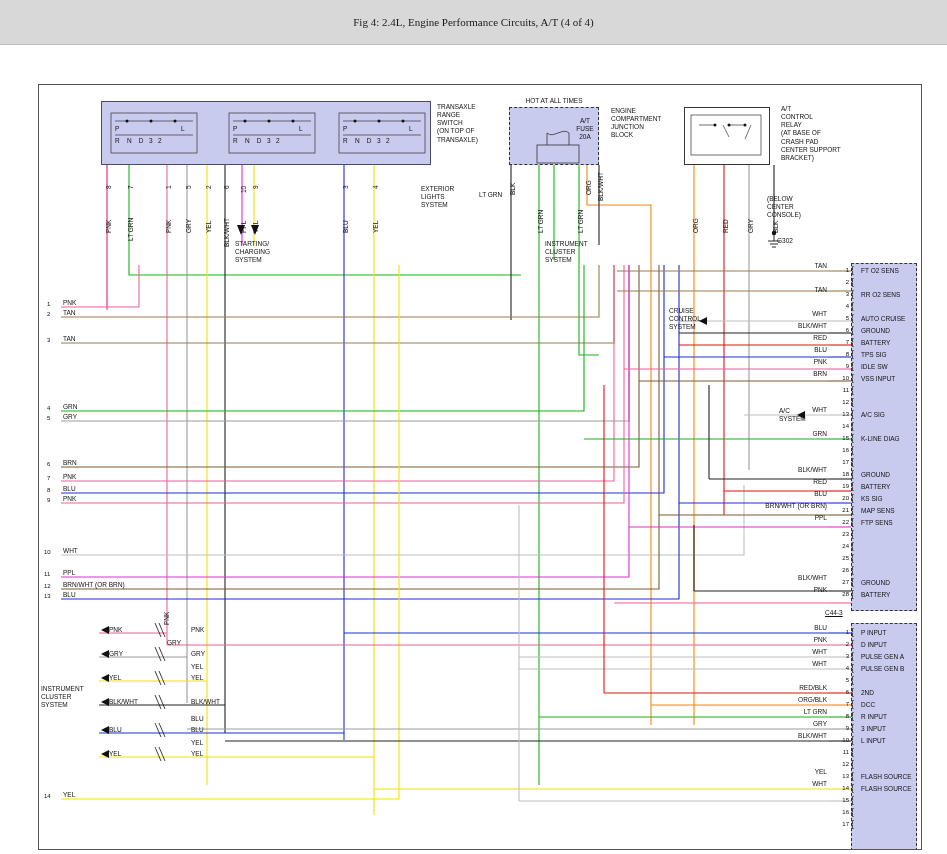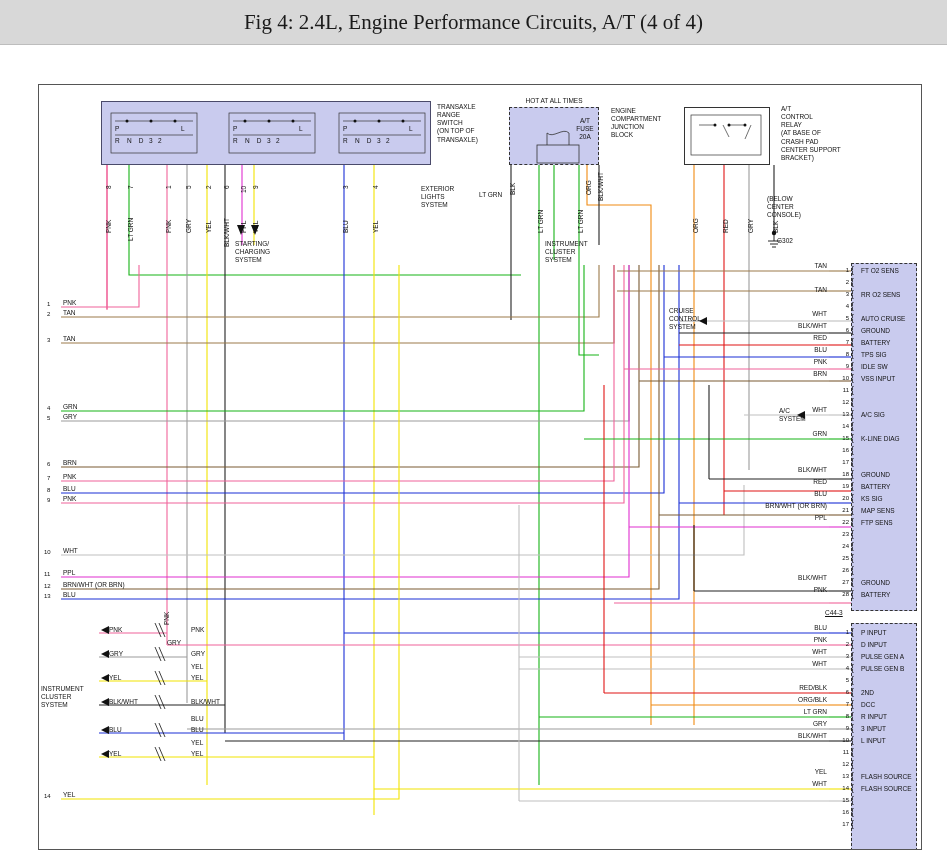--- a/index.html
+++ b/index.html
@@ -1,21 +1,21 @@
 <!DOCTYPE html>
 <html><head>
 <meta charset="utf-8">
 <style>
   html,body{margin:0;padding:0;background:#ffffff;}
   body{width:947px;height:854px;font-family:"Liberation Sans",sans-serif;overflow:hidden;}
   #titlebar{
     width:947px;height:45px;background:#d8d8d8;border-bottom:1px solid #bdbdbd;
     display:flex;align-items:center;justify-content:center;box-sizing:border-box;
   }
-  #title{font-size:21px;color:#1a1a1a;font-family:"Liberation Serif",serif;}
+  #title{font-size:11px;color:#1a1a1a;font-family:"Liberation Serif",serif;}
   #sheet{
     position:absolute;left:38px;top:84px;width:884px;height:766px;
     border:1px solid #555;background:#fff;box-sizing:border-box;overflow:hidden;
   }
   .box{position:absolute;box-sizing:border-box;}
   .comp{background:#c9cbee;border:1px solid #4a4a6a;}
   .dashbox{background:#c9cbee;border:1px dashed #333;}
   .plainbox{background:#fff;border:1px solid #333;}
   .rightcol{background:#c9cbee;border:1px dashed #333;}
   .lbl{position:absolute;font-size:6.5px;color:#111;line-height:1.25;white-space:pre;}

